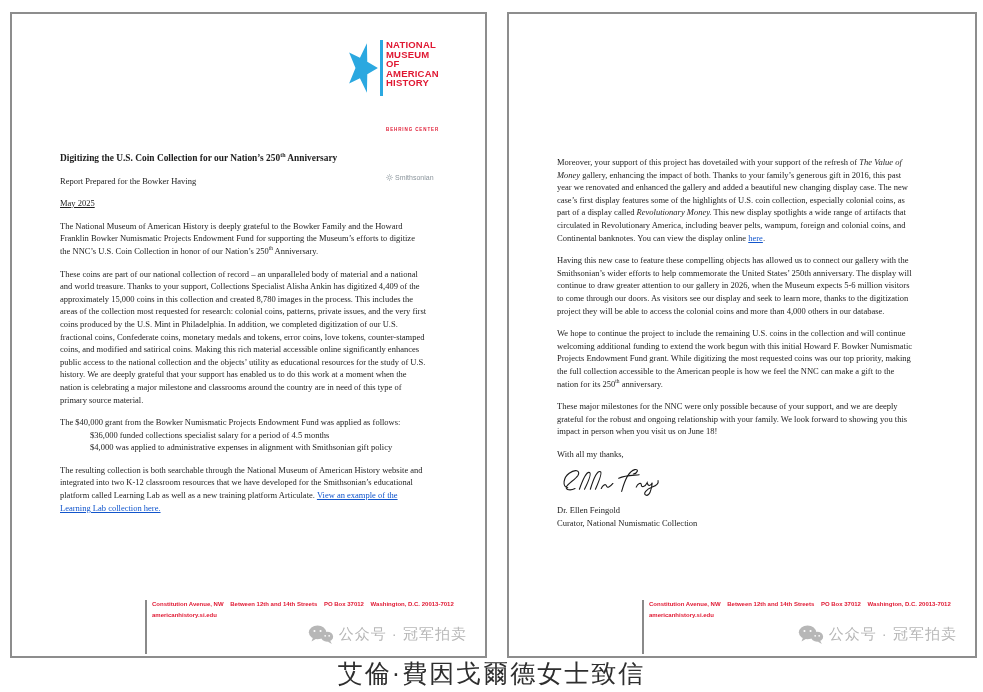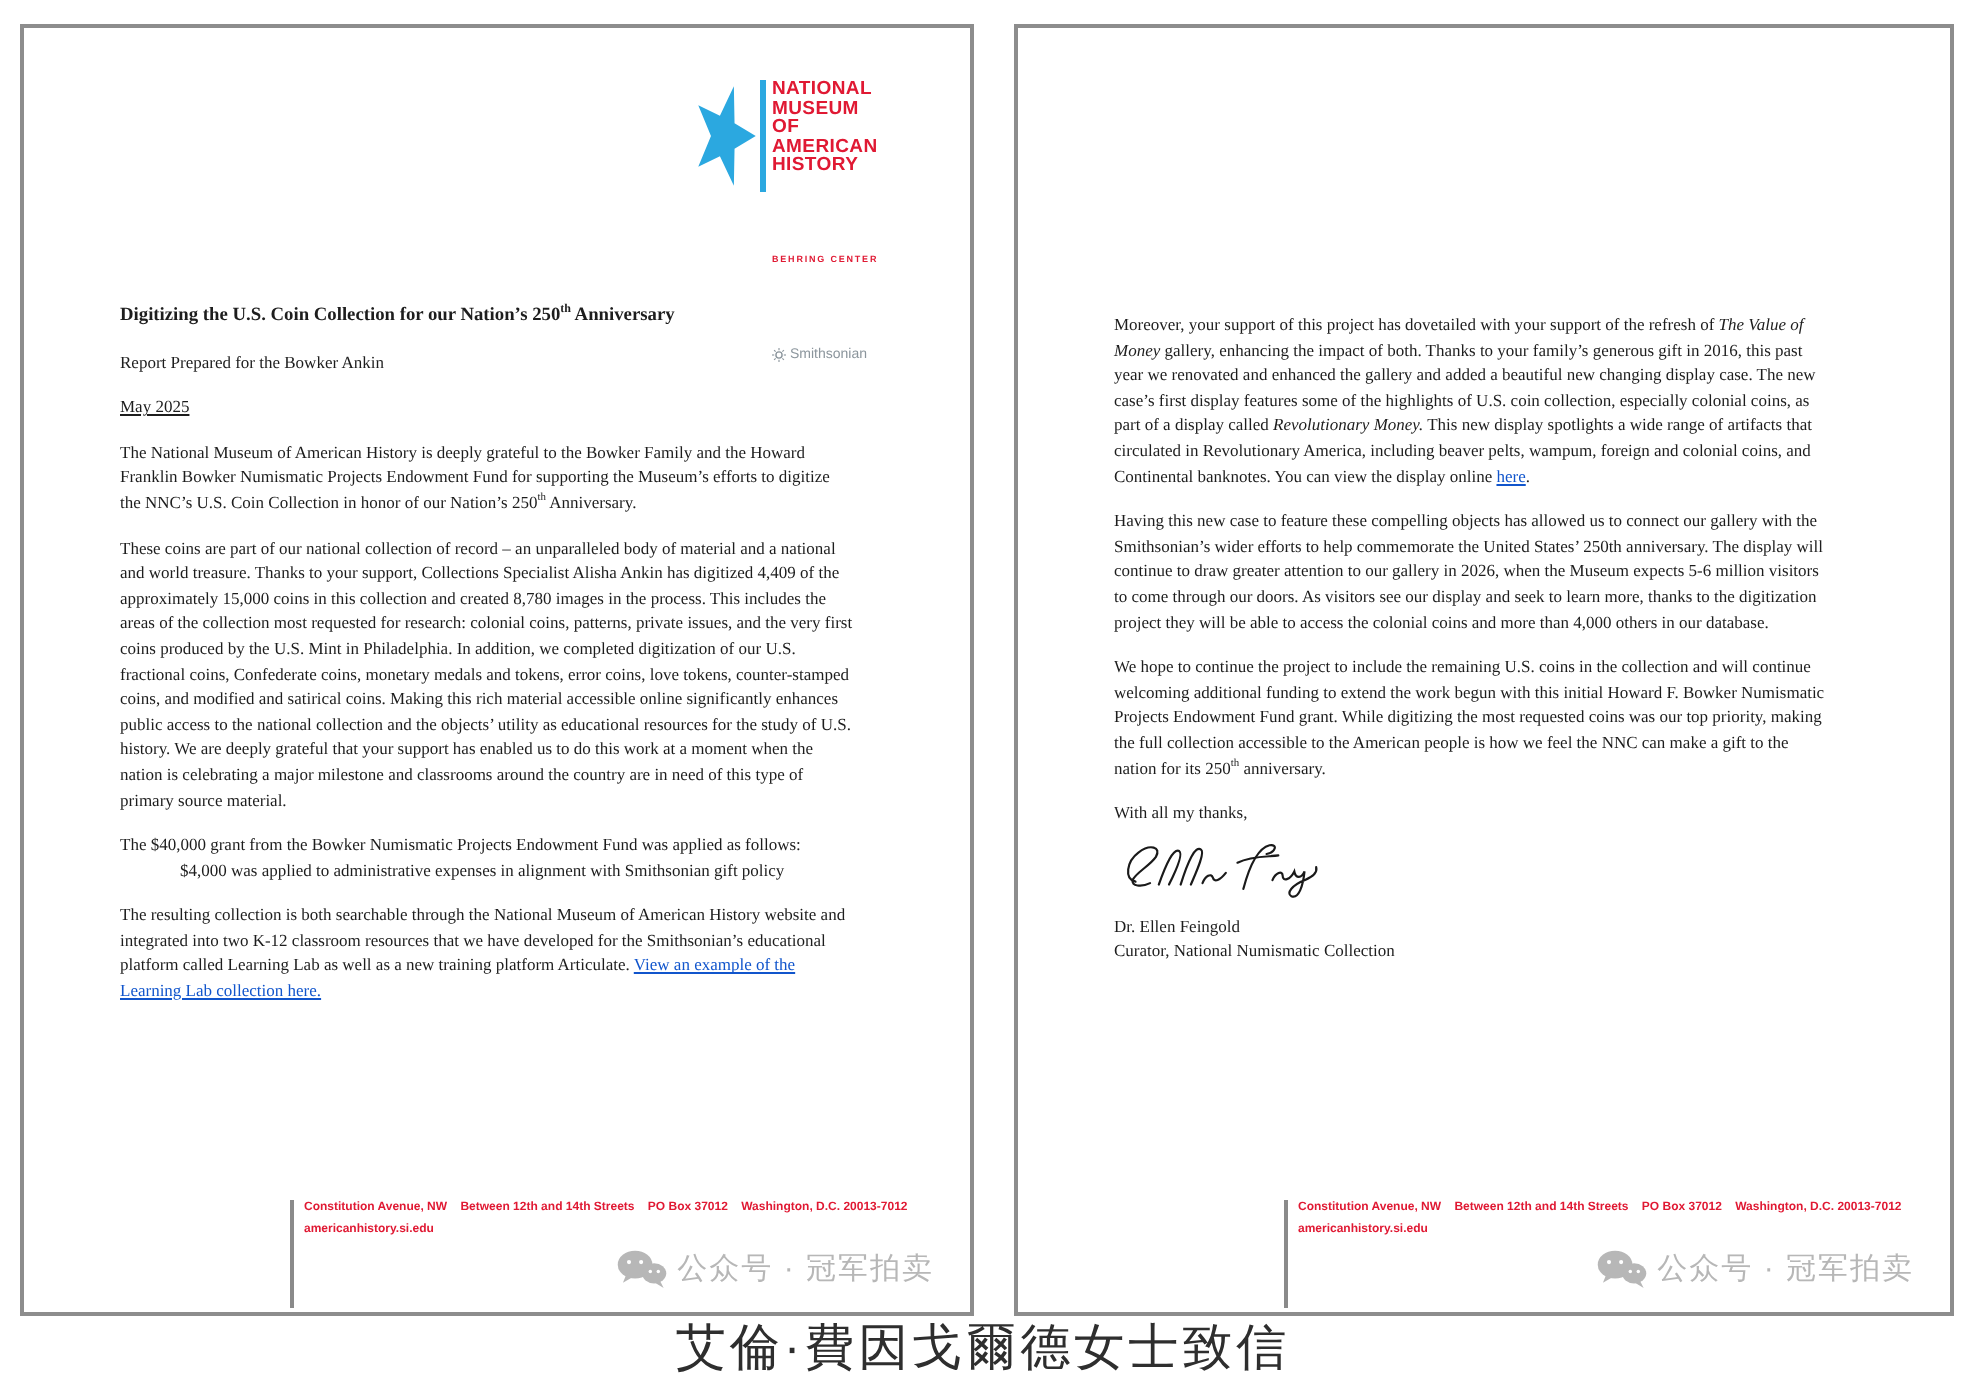--- a/index.html
+++ b/index.html
@@ -79,26 +79,27 @@
               <line x1="7.4" y1="2.6" x2="8.5" y2="1.5"></line>
           </g>
         </svg>
         <span>Smithsonian</span>
       </div>
     </div>
   </div>
 
   <div class="content">
     <p class="lt-title">Digitizing the U.S. Coin Collection for our Nation’s 250<sup>th</sup> Anniversary</p>
-    <p class="lt-sub">Report Prepared for the Bowker Ankin</p>
+    <p class="lt-sub">Report Prepared for the Bowker Having</p>
     <p class="lt-date">May 2025</p>
     <p>The National Museum of American History is deeply grateful to the Bowker Family and the Howard Franklin Bowker Numismatic Projects Endowment Fund for supporting the Museum’s efforts to digitize the NNC’s U.S. Coin Collection in honor of our Nation’s 250<sup>th</sup> Anniversary.</p>
     <p>These coins are part of our national collection of record – an unparalleled body of material and a national and world treasure. Thanks to your support, Collections Specialist Alisha Ankin has digitized 4,409 of the approximately 15,000 coins in this collection and created 8,780 images in the process. This includes the areas of the collection most requested for research: colonial coins, patterns, private issues, and the very first coins produced by the U.S. Mint in Philadelphia. In addition, we completed digitization of our U.S. fractional coins, Confederate coins, monetary medals and tokens, error coins, love tokens, counter-stamped coins, and modified and satirical coins. Making this rich material accessible online significantly enhances public access to the national collection and the objects’ utility as educational resources for the study of U.S. history. We are deeply grateful that your support has enabled us to do this work at a moment when the nation is celebrating a major milestone and classrooms around the country are in need of this type of primary source material.</p>
     <div class="grant-wrap">
       <div>The $40,000 grant from the Bowker Numismatic Projects Endowment Fund was applied as follows:</div>
+      <div class="grant-item">$36,000 funded collections specialist salary for a period of 4.5 months</div>
       <div class="grant-item">$4,000 was applied to administrative expenses in alignment with Smithsonian gift policy</div>
     </div>
     <p>The resulting collection is both searchable through the National Museum of American History website and integrated into two K-12 classroom resources that we have developed for the Smithsonian’s educational platform called Learning Lab as well as a new training platform Articulate. <span class="link">View an example of the Learning Lab collection here.</span></p>
   </div>
 
   <div class="pfooter">
     <div class="fbar"></div>
     <div class="faddr">Constitution Avenue, NW    Between 12th and 14th Streets    PO Box 37012    Washington, D.C. 20013-7012</div>
     <div class="faddr">americanhistory.si.edu</div>
     <div class="watermark">
@@ -115,20 +116,21 @@
       <span>公众号 · 冠军拍卖</span>
     </div>
   </div>
 </div>
 
 <div class="page" id="page2">
   <div class="content">
     <p>Moreover, your support of this project has dovetailed with your support of the refresh of <em>The Value of Money</em> gallery, enhancing the impact of both. Thanks to your family’s generous gift in 2016, this past year we renovated and enhanced the gallery and added a beautiful new changing display case. The new case’s first display features some of the highlights of U.S. coin collection, especially colonial coins, as part of a display called <em>Revolutionary Money.</em>  This new display spotlights a wide range of artifacts that circulated in Revolutionary America, including beaver pelts, wampum, foreign and colonial coins, and Continental banknotes. You can view the display online <span class="link">here</span>.</p>
     <p>Having this new case to feature these compelling objects has allowed us to connect our gallery with the Smithsonian’s wider efforts to help commemorate the United States’ 250th anniversary. The display will continue to draw greater attention to our gallery in 2026, when the Museum expects 5-6 million visitors to come through our doors. As visitors see our display and seek to learn more, thanks to the digitization project they will be able to access the colonial coins and more than 4,000 others in our database.</p>
     <p>We hope to continue the project to include the remaining U.S. coins in the collection and will continue welcoming additional funding to extend the work begun with this initial Howard F. Bowker Numismatic Projects Endowment Fund grant. While digitizing the most requested coins was our top priority, making the full collection accessible to the American people is how we feel the NNC can make a gift to the nation for its 250<sup>th</sup> anniversary.</p>
+    <p>These major milestones for the NNC were only possible because of your support, and we are deeply grateful for the robust and ongoing relationship with your family. We look forward to showing you this impact in person when you visit us on June 18!</p>
     <p class="closing">With all my thanks,</p>
 
     <svg class="sig-svg" width="102" height="36" viewBox="0 0 140 44" aria-hidden="true">
       <g fill="none" stroke="#1a1a1a" stroke-width="1.5" stroke-linecap="round">
         <path d="M12,30 C4,28 6,16 14,10 C22,4 30,6 26,13 C22,19 12,24 10,29 C9,33 16,34 22,31"></path>
         <path d="M28,32 C33,18 38,7 42,9 C45,11 39,24 35,32"></path>
         <path d="M43,32 C48,16 53,5 57,8 C60,10 53,25 50,32"></path>
         <path d="M58,31 C60,26 64,24 65,27 C66,31 70,29 74,24"></path>
         <path d="M86,35 C90,20 96,7 104,5 C110,4 108,10 102,11"></path>
         <path d="M82,17 C92,12 104,13 110,12"></path>

